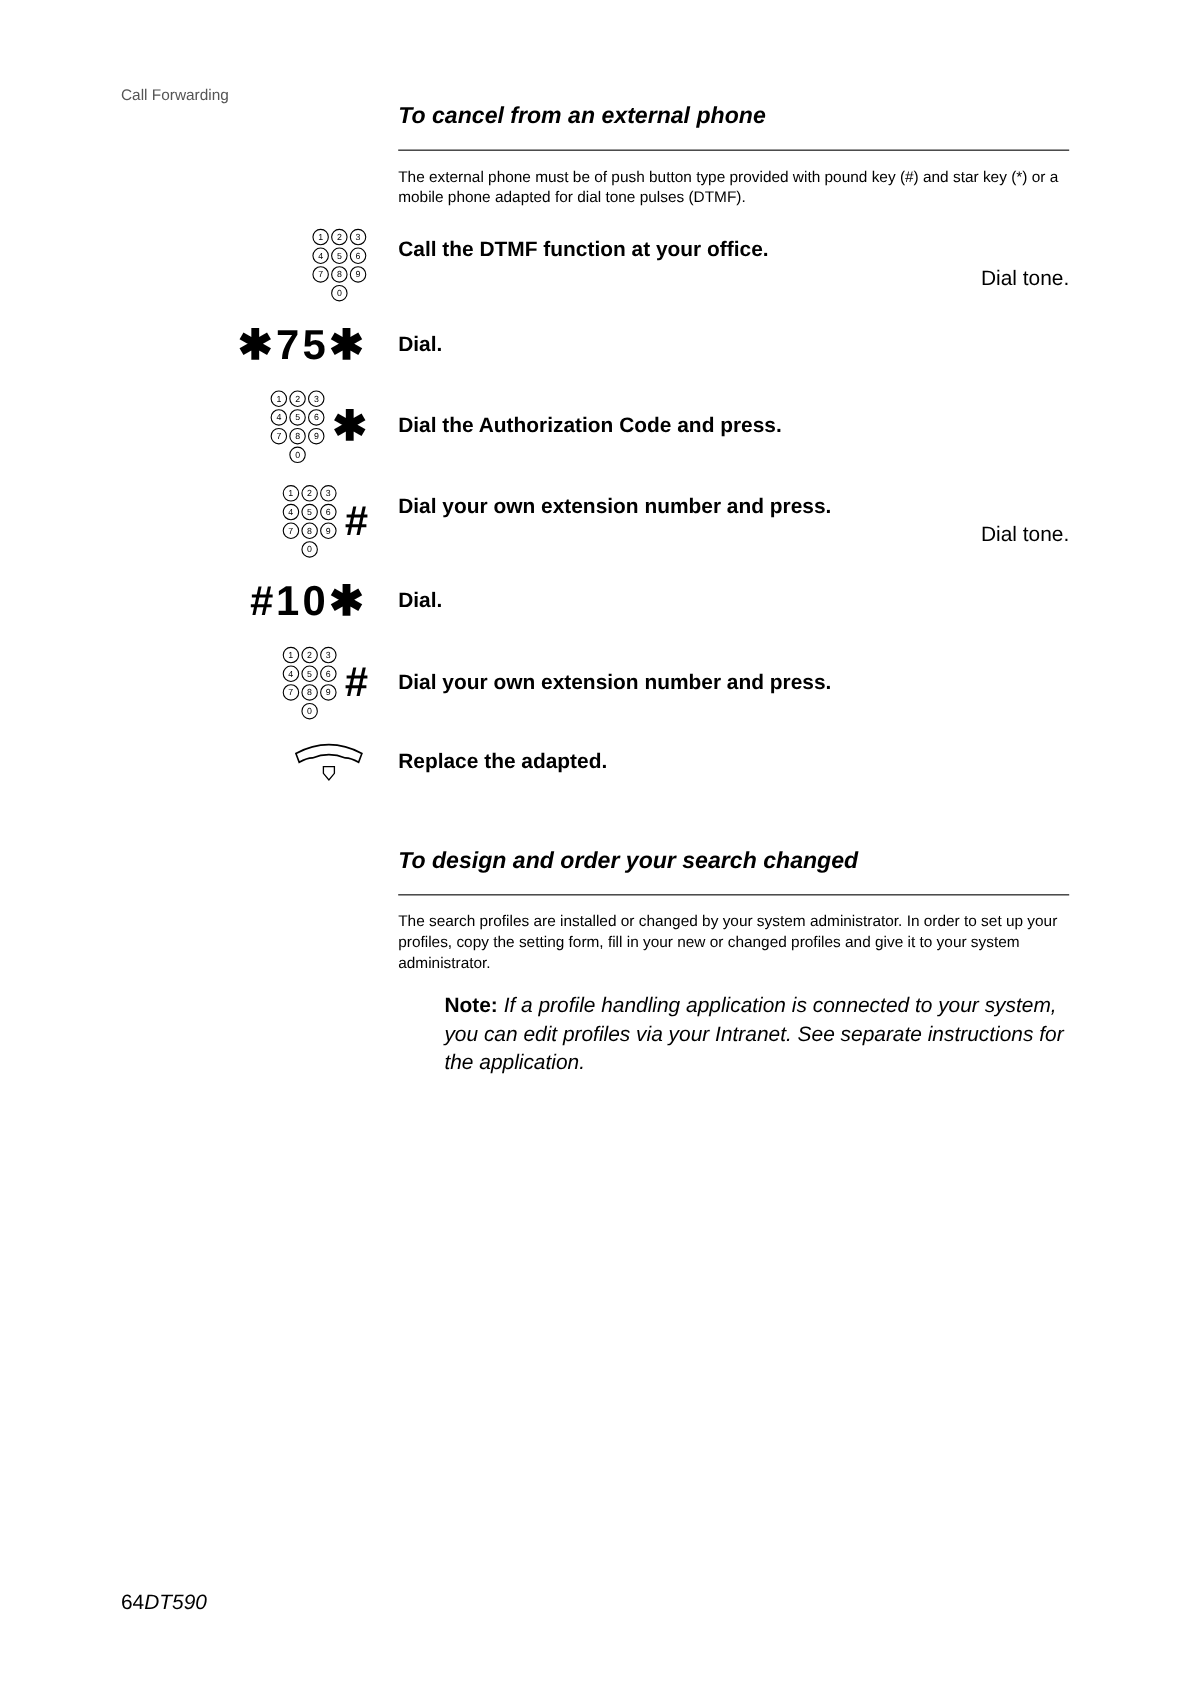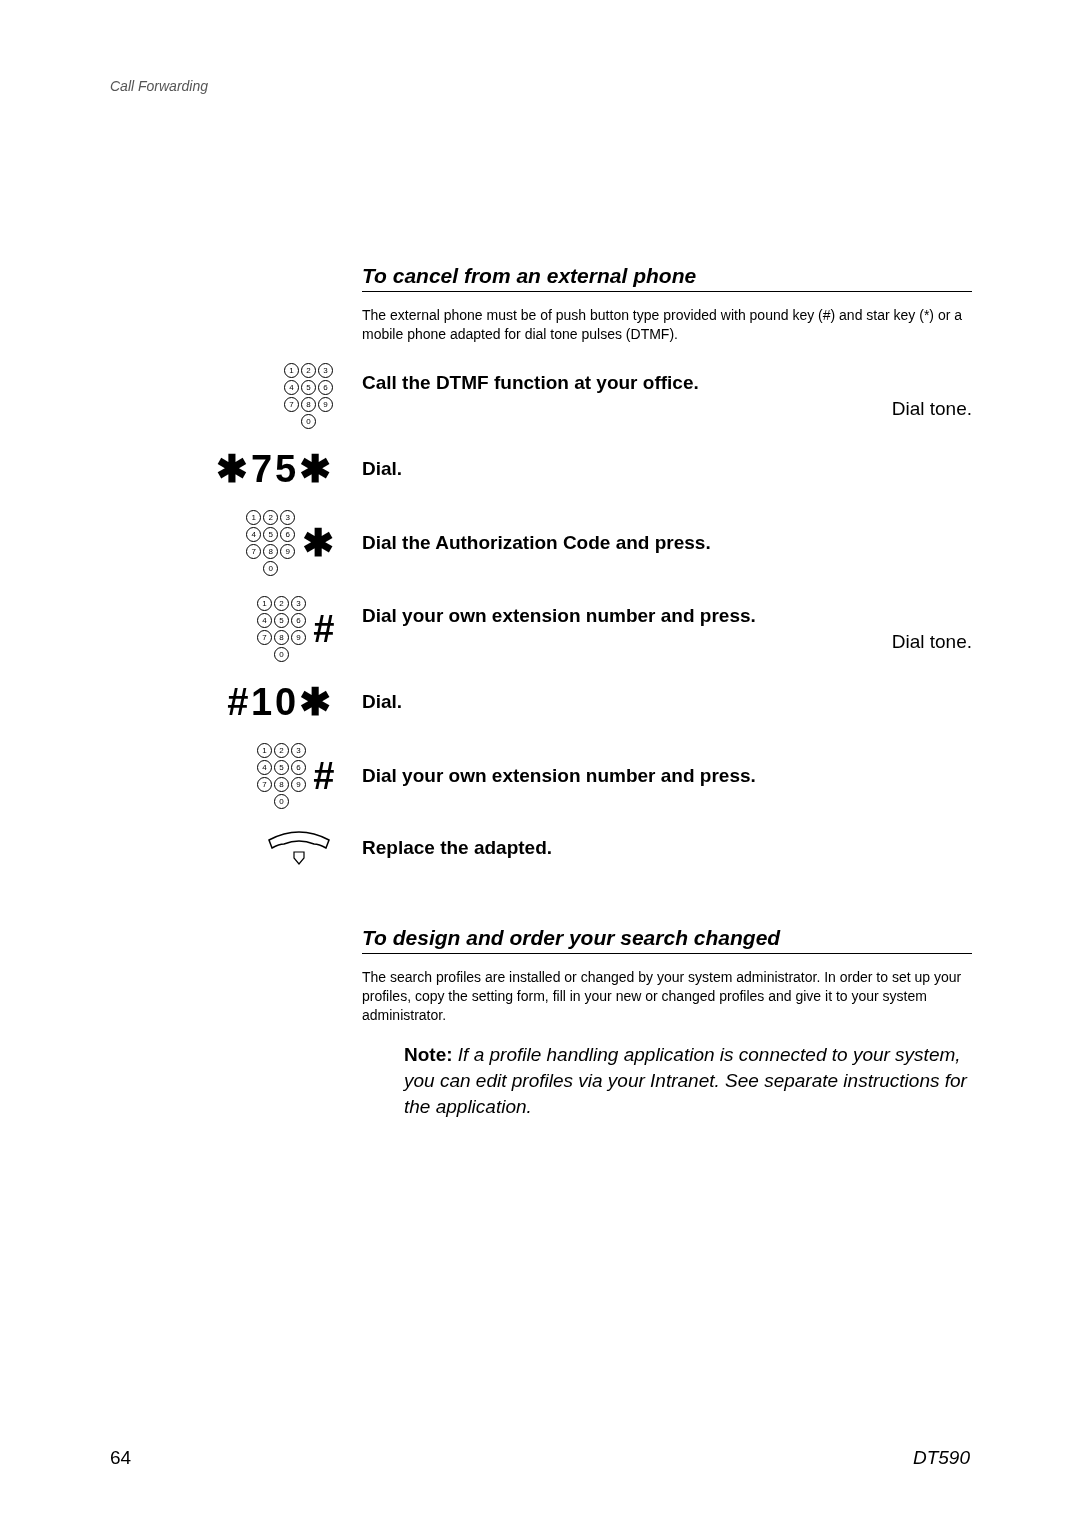--- a/index.html
+++ b/index.html
@@ -16,34 +16,32 @@
     position: relative;
   }
   .page {
     padding: 78px 110px 60px 110px;
     height: 100%;
     position: relative;
   }
   .header {
     font-size: 14px;
     color: #555;
-    margin-bottom: 170px;
-    font-style: italic;
   }
   .content-col {
     margin-left: 252px;
     width: 610px;
   }
   .section-title {
     font-style: italic;
     font-weight: bold;
     font-size: 21px;
     color: #000;
     border-bottom: 1px solid #000;
-    padding-bottom: 3px;
+    padding-bottom: 18px;
     margin-bottom: 14px;
   }
   .body-text {
     font-size: 14px;
     line-height: 1.35;
     color: #000;
     margin-bottom: 18px;
   }
   .step-row {
     display: flex;
@@ -123,23 +121,21 @@
   }
   .note-body {
     font-style: italic;
   }
   .footer {
     position: absolute;
     bottom: 60px;
     left: 110px;
     right: 110px;
     display: flex;
-    justify-content: space-between;
     font-size: 19px;
-    gap: 36px;
   }
   .footer-right {
     font-style: italic;
   }
   .handset-icon {
     width: 70px;
     height: 40px;
   }
   .keypad-with-symbol {
     display: inline-flex;

